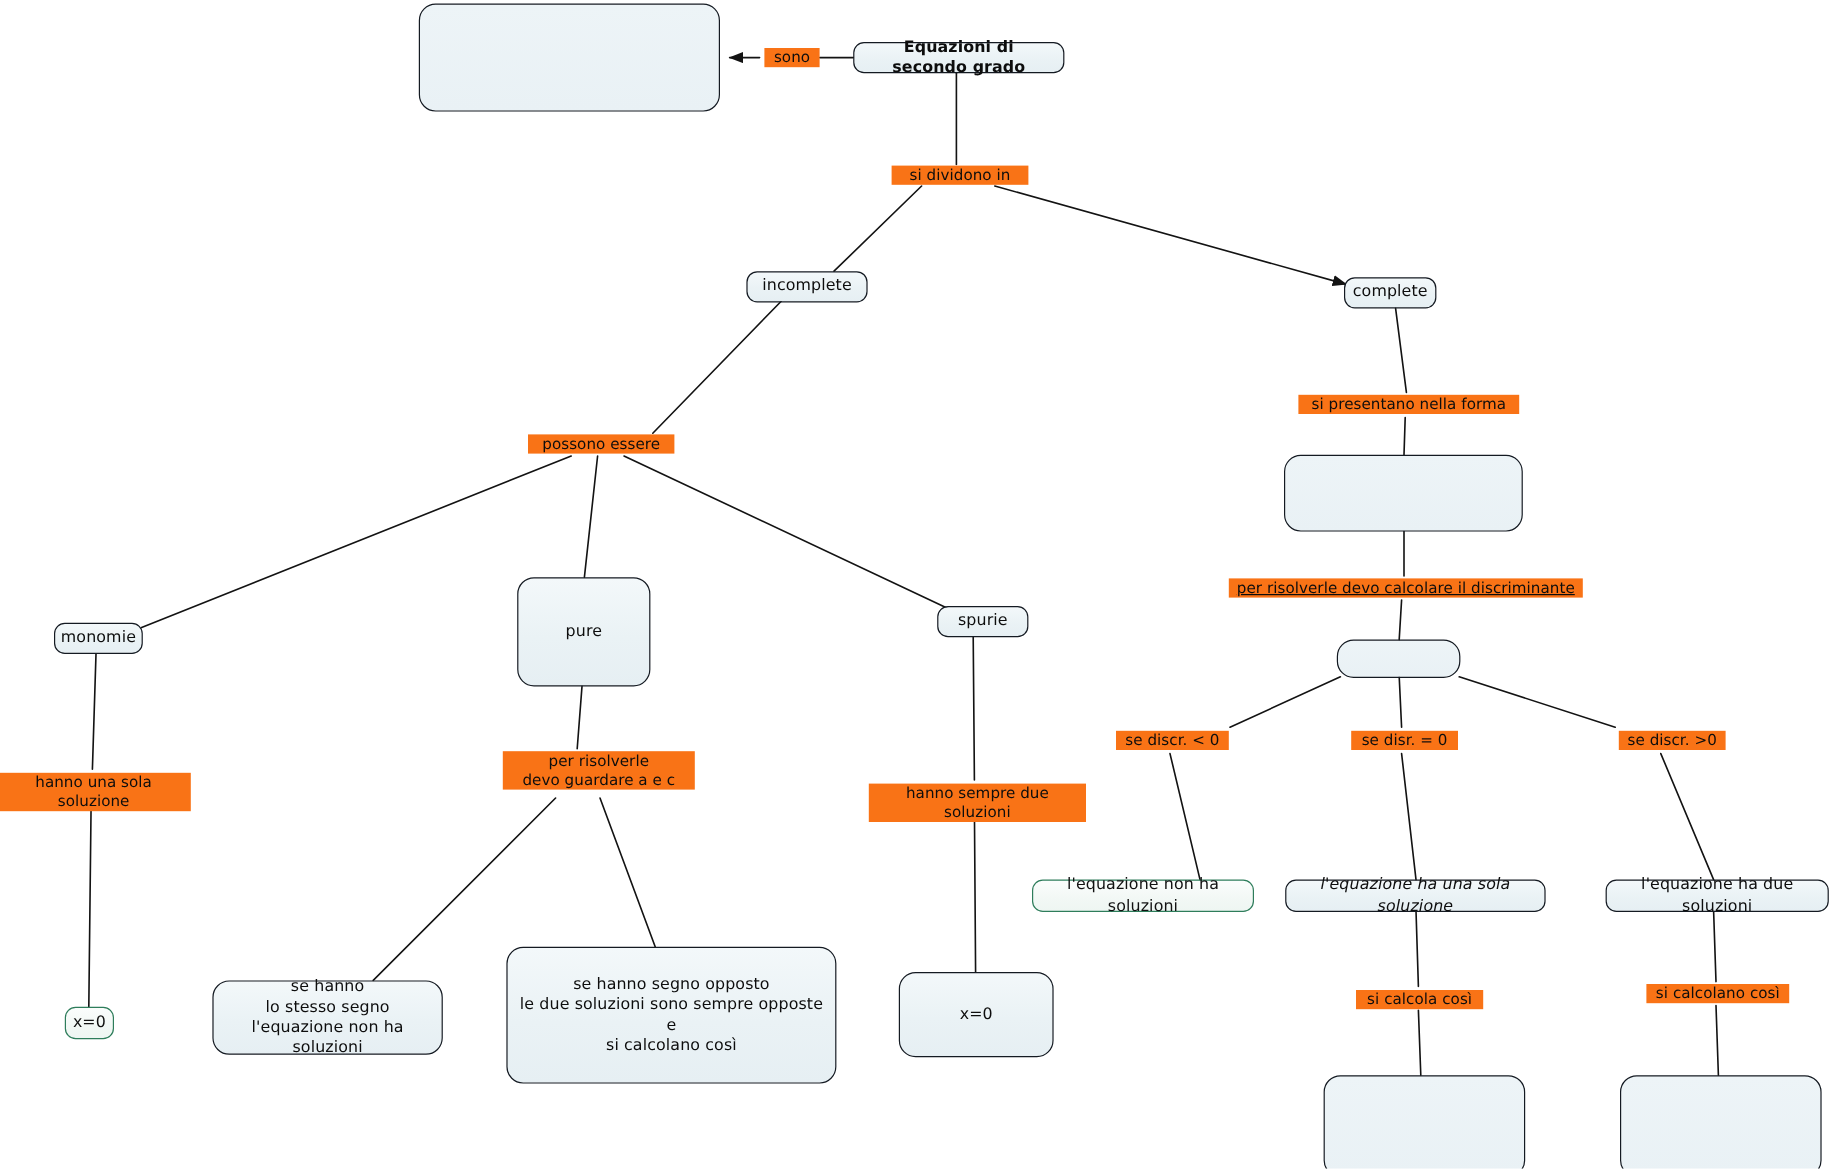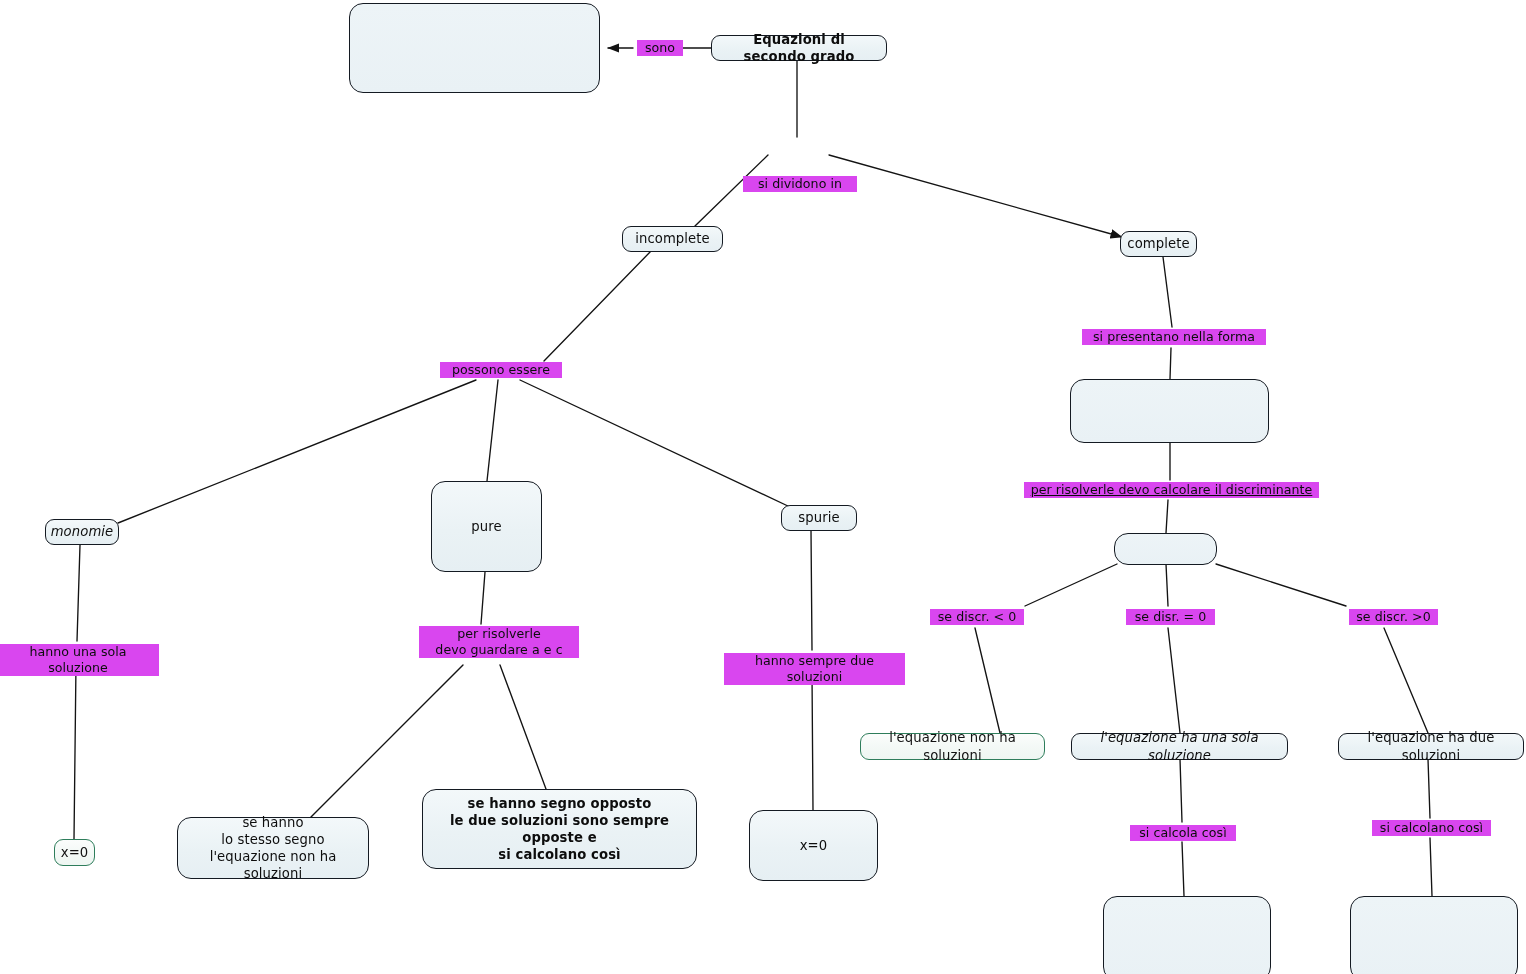--- a/index.html
+++ b/index.html
@@ -61,21 +61,21 @@
     border-radius: 14px;
   }
   
   .link-label {
     position: absolute;
     font-size: 12.6px;
     line-height: 1.28;
     color: #0d0d0d;
     text-align: center;
     white-space: pre-line;
-    background: #d946ef;
+    background: #f97316;
     padding: 0 2px;
     z-index: 4;
     letter-spacing: 0.05px;
   }
 </style>
 </head>
 <body>
 
 <div id="map-canvas">
 
@@ -143,33 +143,33 @@
   </svg>
 
   <div class="node empty big" style="left:349px; top:3px; width:251px; height:90px;"></div>
 
   <div class="node pill" style="left:711px; top:35px; width:176px; height:26px;font-weight:bold;">Equazioni di secondo grado</div>
 
   <div class="node pill" style="left:622px; top:226px; width:101px; height:26px;">incomplete</div>
 
   <div class="node pill" style="left:1120px; top:231px; width:77px; height:26px;text-align:center;">complete</div>
 
-  <div class="node pill" style="left:45px; top:519px; width:74px; height:26px;font-style:italic;">monomie</div>
+  <div class="node pill" style="left:45px; top:519px; width:74px; height:26px;">monomie</div>
 
   <div class="node big" style="left:431px; top:481px; width:111px; height:91px;">pure</div>
 
   <div class="node pill" style="left:781px; top:505px; width:76px; height:26px;">spurie</div>
 
   <div class="node pill green" style="left:54px; top:839px; width:41px; height:27px;">x=0</div>
 
   <div class="node big" style="left:177px; top:817px; width:192px; height:62px;">se hanno
 lo stesso segno
 l'equazione non ha soluzioni</div>
 
-  <div class="node big" style="left:422px; top:789px; width:275px; height:80px;font-weight:bold;">se hanno segno opposto
+  <div class="node big" style="left:422px; top:789px; width:275px; height:114px;">se hanno segno opposto
 le due soluzioni sono sempre opposte e
 si calcolano così</div>
 
   <div class="node big" style="left:749px; top:810px; width:129px; height:71px;">x=0</div>
 
   <div class="node empty big" style="left:1070px; top:379px; width:199px; height:64px;"></div>
 
   <div class="node empty big" style="left:1114px; top:533px; width:103px; height:32px;"></div>
 
   <div class="node pill green" style="left:860px; top:733px; width:185px; height:27px;">l'equazione non ha soluzioni</div>
@@ -177,21 +177,21 @@
   <div class="node pill" style="left:1071px; top:733px; width:217px; height:27px;font-style:italic;">l'equazione ha una sola soluzione</div>
 
   <div class="node pill" style="left:1338px; top:733px; width:186px; height:27px;">l'equazione ha due soluzioni</div>
 
   <div class="node empty big" style="left:1103px; top:896px; width:168px; height:85px;"></div>
 
   <div class="node empty big" style="left:1350px; top:896px; width:168px; height:85px;"></div>
 
   <div class="link-label" style="left:637px; top:40px; width:42px;">sono</div>
 
-  <div class="link-label" style="left:743px; top:138px; width:110px;margin-top:38px;">si dividono in</div>
+  <div class="link-label" style="left:743px; top:138px; width:110px;">si dividono in</div>
 
   <div class="link-label" style="left:440px; top:362px; width:118px;">possono essere</div>
 
   <div class="link-label" style="left:1082px; top:329px; width:180px;">si presentano nella forma</div>
 
   <div class="link-label" style="left:1024px; top:482px; width:291px;text-decoration:underline;">per risolverle devo calcolare il discriminante</div>
 
   <div class="link-label" style="left:-3px; top:644px; width:158px;">hanno una sola soluzione</div>
 
   <div class="link-label" style="left:419px; top:626px; width:156px;">per risolverle

